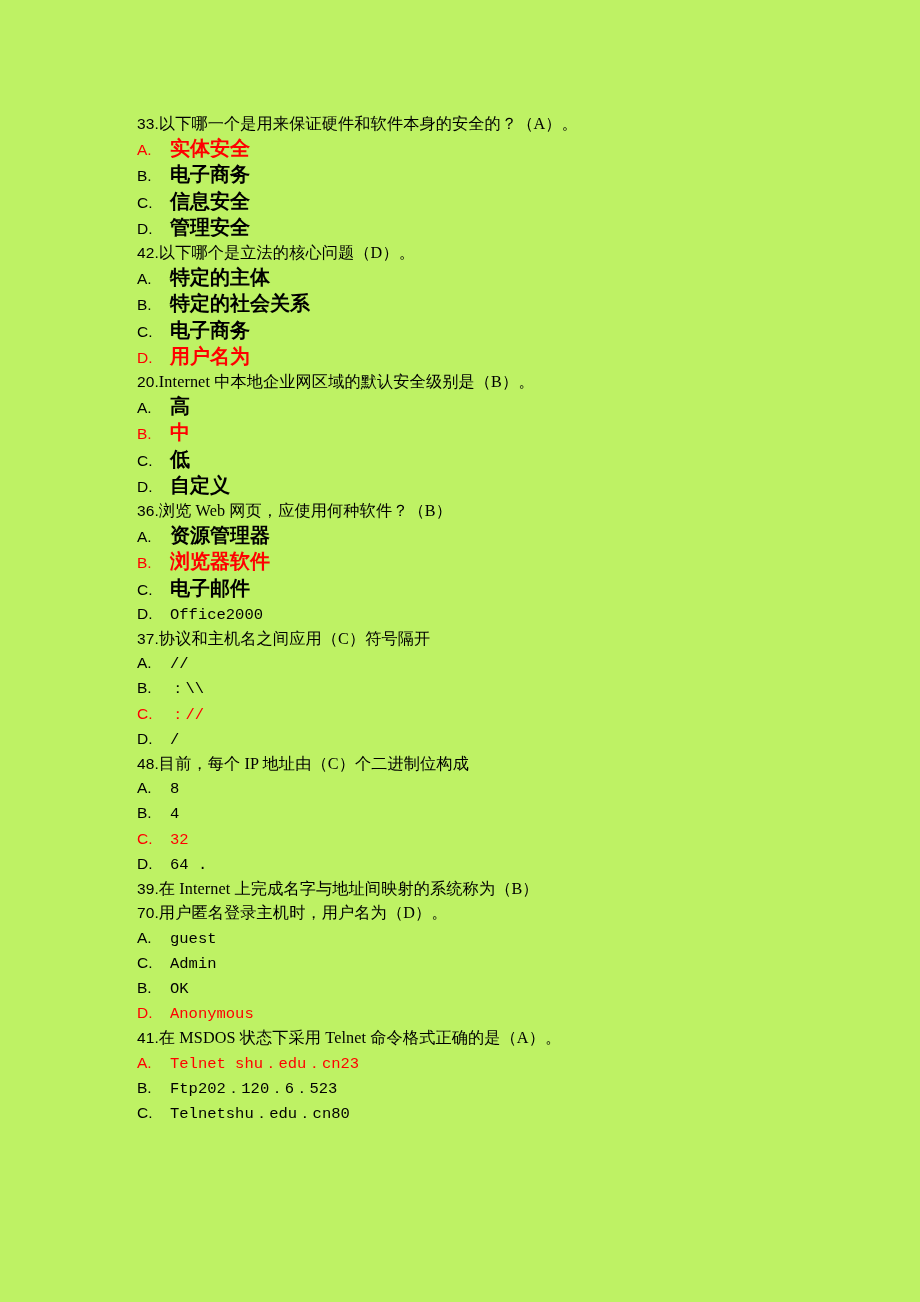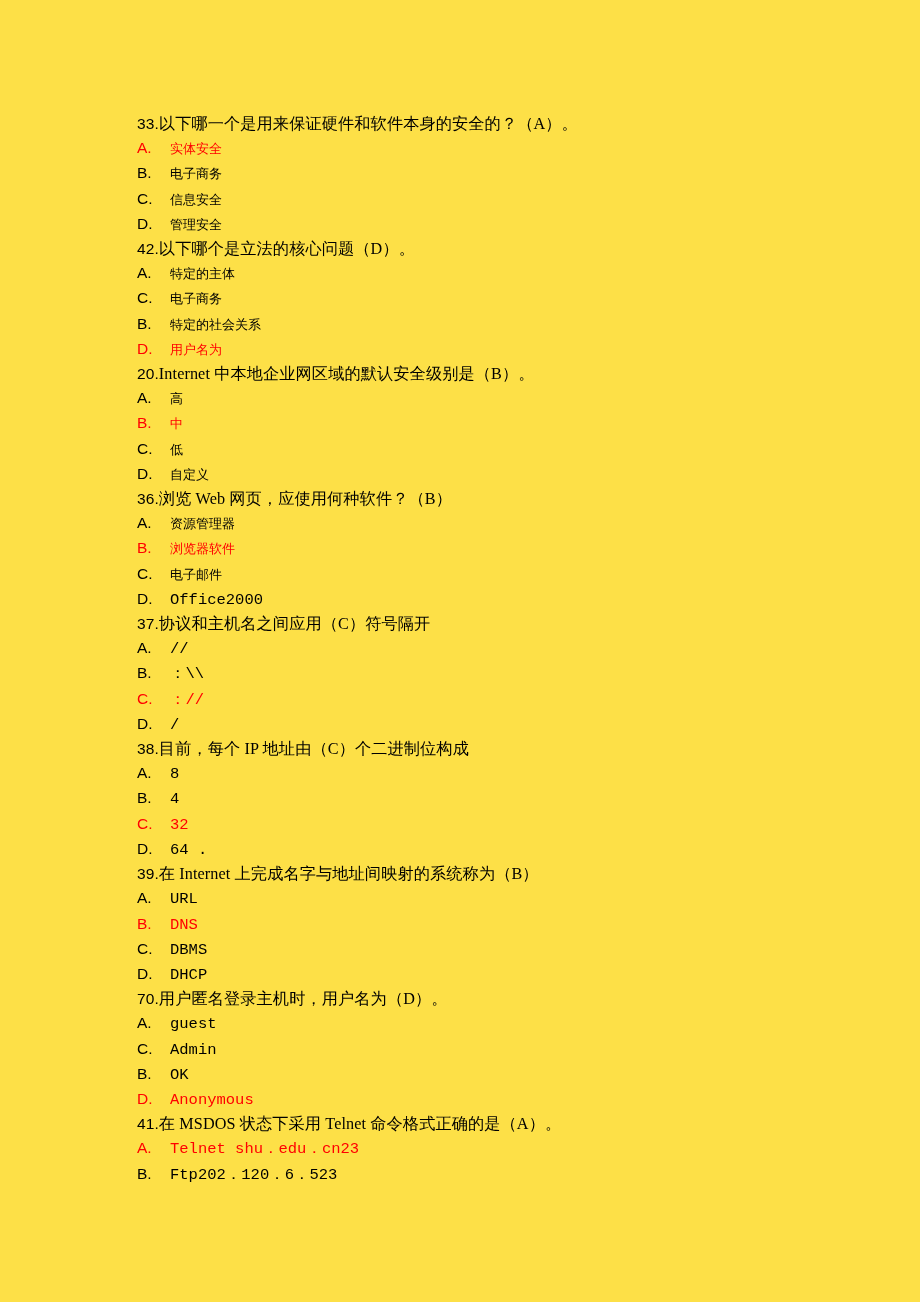--- a/index.html
+++ b/index.html
@@ -11,21 +11,21 @@
     width: 920px;
     height: 1302px;
     font-family: "Liberation Serif", "DejaVu Serif", serif;
     color: #000000;
     overflow: hidden;
   }
   .page {
     position: relative;
     width: 920px;
     height: 1302px;
-    background: #fde047;
+    background: #bef264;
     box-sizing: border-box;
     padding: 112px 0 0 0;
   }
   .content {
     margin-left: 137px;
     width: 700px;
   }
   .question {
     margin: 0;
     padding: 0;
@@ -58,21 +58,22 @@
     width: 33px;
     font-family: "Liberation Sans", "DejaVu Sans", sans-serif;
     font-size: 15.5px;
   }
   .opt-text {
     font-family: Liberation Mono, monospace;
     font-size: 15.5px;
   }
   .opt-text.cjk-text {
     font-family: "Liberation Serif", "DejaVu Serif", serif;
-    font-size: 13px;
+    font-size: 20px;
+    font-weight: bold;
   }
   .answer {
     color: #ff0000;
   }
 </style>
 </head>
 <body>
 
 <div class="page">
   <div class="content" id="quiz-content">
@@ -82,22 +83,22 @@
           <div class="option answer"><span class="opt-letter">A.</span><span class="opt-text cjk-text">实体安全</span></div>
           <div class="option"><span class="opt-letter">B.</span><span class="opt-text cjk-text">电子商务</span></div>
           <div class="option"><span class="opt-letter">C.</span><span class="opt-text cjk-text">信息安全</span></div>
           <div class="option"><span class="opt-letter">D.</span><span class="opt-text cjk-text">管理安全</span></div>
         </div>
       </div>
       <div class="question">
         <div class="q-stem"><span>42.</span><span class="cjk">以下哪个是立法的核心问题（D）。</span></div>
         <div class="options">
           <div class="option"><span class="opt-letter">A.</span><span class="opt-text cjk-text">特定的主体</span></div>
+          <div class="option"><span class="opt-letter">B.</span><span class="opt-text cjk-text">特定的社会关系</span></div>
           <div class="option"><span class="opt-letter">C.</span><span class="opt-text cjk-text">电子商务</span></div>
-          <div class="option"><span class="opt-letter">B.</span><span class="opt-text cjk-text">特定的社会关系</span></div>
           <div class="option answer"><span class="opt-letter">D.</span><span class="opt-text cjk-text">用户名为</span></div>
         </div>
       </div>
       <div class="question">
         <div class="q-stem"><span>20.</span><span class="cjk">Internet 中本地企业网区域的默认安全级别是（B）。</span></div>
         <div class="options">
           <div class="option"><span class="opt-letter">A.</span><span class="opt-text cjk-text">高</span></div>
           <div class="option answer"><span class="opt-letter">B.</span><span class="opt-text cjk-text">中</span></div>
           <div class="option"><span class="opt-letter">C.</span><span class="opt-text cjk-text">低</span></div>
           <div class="option"><span class="opt-letter">D.</span><span class="opt-text cjk-text">自定义</span></div>
@@ -115,47 +116,42 @@
       <div class="question">
         <div class="q-stem"><span>37.</span><span class="cjk">协议和主机名之间应用（C）符号隔开</span></div>
         <div class="options">
           <div class="option"><span class="opt-letter">A.</span><span class="opt-text">//</span></div>
           <div class="option"><span class="opt-letter">B.</span><span class="opt-text">：\\</span></div>
           <div class="option answer"><span class="opt-letter">C.</span><span class="opt-text">：//</span></div>
           <div class="option"><span class="opt-letter">D.</span><span class="opt-text">/</span></div>
         </div>
       </div>
       <div class="question">
-        <div class="q-stem"><span>38.</span><span class="cjk">目前，每个 IP 地址由（C）个二进制位构成</span></div>
+        <div class="q-stem"><span>48.</span><span class="cjk">目前，每个 IP 地址由（C）个二进制位构成</span></div>
         <div class="options">
           <div class="option"><span class="opt-letter">A.</span><span class="opt-text">8</span></div>
           <div class="option"><span class="opt-letter">B.</span><span class="opt-text">4</span></div>
           <div class="option answer"><span class="opt-letter">C.</span><span class="opt-text">32</span></div>
           <div class="option"><span class="opt-letter">D.</span><span class="opt-text">64 .</span></div>
         </div>
       </div>
       <div class="question">
         <div class="q-stem"><span>39.</span><span class="cjk">在 Internet 上完成名字与地址间映射的系统称为（B）</span></div>
-        <div class="options">
-          <div class="option"><span class="opt-letter">A.</span><span class="opt-text">URL</span></div>
-          <div class="option answer"><span class="opt-letter">B.</span><span class="opt-text">DNS</span></div>
-          <div class="option"><span class="opt-letter">C.</span><span class="opt-text">DBMS</span></div>
-          <div class="option"><span class="opt-letter">D.</span><span class="opt-text">DHCP</span></div>
-        </div>
       </div>
       <div class="question">
         <div class="q-stem"><span>70.</span><span class="cjk">用户匿名登录主机时，用户名为（D）。</span></div>
         <div class="options">
           <div class="option"><span class="opt-letter">A.</span><span class="opt-text">guest</span></div>
           <div class="option"><span class="opt-letter">C.</span><span class="opt-text">Admin</span></div>
           <div class="option"><span class="opt-letter">B.</span><span class="opt-text">OK</span></div>
           <div class="option answer"><span class="opt-letter">D.</span><span class="opt-text">Anonymous</span></div>
         </div>
       </div>
       <div class="question">
         <div class="q-stem"><span>41.</span><span class="cjk">在 MSDOS 状态下采用 Telnet 命令格式正确的是（A）。</span></div>
         <div class="options">
           <div class="option answer"><span class="opt-letter">A.</span><span class="opt-text">Telnet shu．edu．cn23</span></div>
           <div class="option"><span class="opt-letter">B.</span><span class="opt-text">Ftp202．120．6．523</span></div>
+          <div class="option"><span class="opt-letter">C.</span><span class="opt-text">Telnetshu．edu．cn80</span></div>
         </div>
       </div>
     </div>
 </div>
 
 </body></html>

